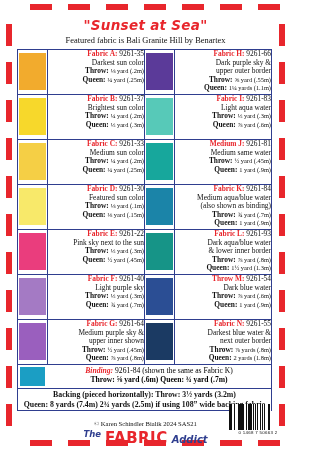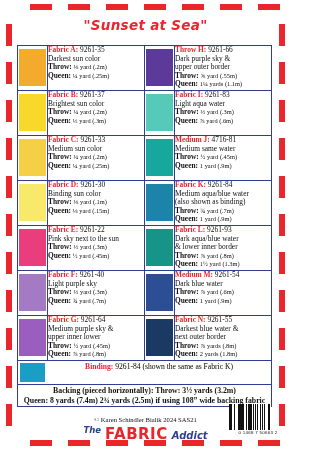--- a/index.html
+++ b/index.html
@@ -11,38 +11,38 @@
   .dash{position:absolute;background:#e8262c;}
 
   .inner{position:absolute;left:17px;top:10px;width:257px;height:430px;}
 
   .title{text-align:center;color:#e8262c;font-family:"DejaVu Sans",sans-serif;
          font-size:13.5px;font-weight:bold;letter-spacing:.3px;margin-top:7px;
          font-style:italic;}
   .sub1{text-align:center;font-size:8.4px;margin-top:3px;color:#111;}
   .sub2{text-align:center;font-size:9px;font-weight:bold;margin-top:1px;color:#111;}
 
-  table.grid{border-collapse:collapse;width:255px;margin-top:12px;table-layout:fixed;}
+  table.grid{border-collapse:collapse;width:255px;margin-top:4px;table-layout:fixed;text-align:right;}
   table.grid td{border:0.6px solid #2f3e8f;padding:0;vertical-align:top;}
   .sw{width:29px;height:44px;}
   .swatch{width:27px;height:37px;margin:3px auto;}
   .cell{padding:1px 2px 0 3px;height:44px;}
   .fl{font-size:7.4px;line-height:8.6px;color:#111;white-space:nowrap;}
   .fl b{color:#e8262c;}
   .fl .k{font-weight:bold;}
   .fl .sm{font-size:6.4px;}
   .code{font-weight:normal;color:#111;}
 
   .binding{border:0.6px solid #2f3e8f;border-top:0;width:255px;box-sizing:border-box;
            display:flex;align-items:flex-start;}
   .binding .bsw{width:29px;padding:2px;box-sizing:border-box;}
   .binding .bsw div{width:25px;height:19px;}
   .binding .btxt{flex:1;padding:1px 0 2px 0;text-align:center;}
   .binding .row1{font-size:7.6px;}
-  .binding .row1 b{color:#e8262c;}
+  .binding .row1 b{color:#e8262c;font-style:italic;}
   .binding .row2{font-size:7.6px;font-weight:bold;}
 
   .backing{border:0.6px solid #2f3e8f;border-top:0;width:255px;box-sizing:border-box;
            padding:1px 2px;}
   .backing div{font-size:7.8px;font-weight:bold;line-height:9.6px;text-align:center;color:#111;}
 
   .copy{text-align:center;font-size:6.6px;margin-top:9px;color:#111;}
 
   .logo{text-align:center;margin-top:2px;height:16px;position:relative;}
   .logo .the{font-family:"DejaVu Sans",sans-serif;font-size:8.5px;font-weight:bold;
@@ -100,38 +100,39 @@
     <div class="dash" style="right:6px;top:214px;width:6px;height:22px;"></div>
     <div class="dash" style="right:6px;top:252px;width:6px;height:22px;"></div>
     <div class="dash" style="right:6px;top:290px;width:6px;height:22px;"></div>
     <div class="dash" style="right:6px;top:328px;width:6px;height:22px;"></div>
     <div class="dash" style="right:6px;top:366px;width:6px;height:22px;"></div>
     <div class="dash" style="right:6px;top:404px;width:6px;height:22px;"></div>
   </div>
 
   <div class="inner">
     <div class="title">"Sunset at Sea"</div>
+    <div class="sub1">Featured fabric is Bali Granite Hill by Benartex</div>
 
     <table class="grid">
       <tbody id="rows">
           <tr>
             <td class="sw">
               <div class="swatch" style="background:#f2ab2d;"></div>
             </td>
             <td class="cell">
               <div class="fl"><b>Fabric A:</b> <span class="code">9261-35</span></div>
               <div class="fl">Darkest sun color</div>
               <div class="fl"><span class="k">Throw:</span> <span class="sm">⅛ yard (.2m)</span></div>
               <div class="fl"><span class="k">Queen:</span> <span class="sm">¼ yard (.25m)</span></div>
             </td>
             <td class="sw">
               <div class="swatch" style="background:#5b3a99;"></div>
             </td>
             <td class="cell">
-              <div class="fl"><b>Throw H:</b> <span class="code">9261-66</span></div>
+              <div class="fl"><b>Fabric H:</b> <span class="code">9261-66</span></div>
               <div class="fl">Dark purple sky &amp;</div>
               <div class="fl">upper outer border</div>
               <div class="fl"><span class="k">Throw:</span> <span class="sm">⅝ yard (.55m)</span></div>
               <div class="fl"><span class="k">Queen:</span> <span class="sm">1¼ yards (1.1m)</span></div>
             </td>
           </tr>
           <tr>
             <td class="sw">
               <div class="swatch" style="background:#f7d82b;"></div>
             </td>
@@ -158,33 +159,33 @@
             <td class="cell">
               <div class="fl"><b>Fabric C:</b> <span class="code">9261-33</span></div>
               <div class="fl">Medium sun color</div>
               <div class="fl"><span class="k">Throw:</span> <span class="sm">¼ yard (.2m)</span></div>
               <div class="fl"><span class="k">Queen:</span> <span class="sm">¼ yard (.25m)</span></div>
             </td>
             <td class="sw">
               <div class="swatch" style="background:#17a79c;"></div>
             </td>
             <td class="cell">
-              <div class="fl"><b>Medium J:</b> <span class="code">4716-81</span></div>
+              <div class="fl"><b>Medium J:</b> <span class="code">9261-81</span></div>
               <div class="fl">Medium same water</div>
               <div class="fl"><span class="k">Throw:</span> <span class="sm">½ yard (.45m)</span></div>
               <div class="fl"><span class="k">Queen:</span> <span class="sm">1 yard (.9m)</span></div>
             </td>
           </tr>
           <tr>
             <td class="sw">
               <div class="swatch" style="background:#f8e96a;"></div>
             </td>
             <td class="cell">
               <div class="fl"><b>Fabric D:</b> <span class="code">9261-30</span></div>
-              <div class="fl">Binding sun color</div>
+              <div class="fl">Featured sun color</div>
               <div class="fl"><span class="k">Throw:</span> <span class="sm">⅛ yard (.1m)</span></div>
               <div class="fl"><span class="k">Queen:</span> <span class="sm">⅛ yard (.15m)</span></div>
             </td>
             <td class="sw">
               <div class="swatch" style="background:#1b84a8;"></div>
             </td>
             <td class="cell">
               <div class="fl"><b>Fabric K:</b> <span class="code">9261-84</span></div>
               <div class="fl">Medium aqua/blue water</div>
               <div class="fl">(also shown as binding)</div>
@@ -220,34 +221,34 @@
             <td class="cell">
               <div class="fl"><b>Fabric F:</b> <span class="code">9261-40</span></div>
               <div class="fl">Light purple sky</div>
               <div class="fl"><span class="k">Throw:</span> <span class="sm">⅓ yard (.3m)</span></div>
               <div class="fl"><span class="k">Queen:</span> <span class="sm">¾ yard (.7m)</span></div>
             </td>
             <td class="sw">
               <div class="swatch" style="background:#2b4e94;"></div>
             </td>
             <td class="cell">
-              <div class="fl"><b>Medium M:</b> <span class="code">9261-54</span></div>
+              <div class="fl"><b>Throw M:</b> <span class="code">9261-54</span></div>
               <div class="fl">Dark blue water</div>
               <div class="fl"><span class="k">Throw:</span> <span class="sm">⅞ yard (.6m)</span></div>
               <div class="fl"><span class="k">Queen:</span> <span class="sm">1 yard (.9m)</span></div>
             </td>
           </tr>
           <tr>
             <td class="sw">
               <div class="swatch" style="background:#9a5fbe;"></div>
             </td>
             <td class="cell">
               <div class="fl"><b>Fabric G:</b> <span class="code">9261-64</span></div>
               <div class="fl">Medium purple sky &amp;</div>
-              <div class="fl">upper inner lower</div>
+              <div class="fl">upper inner shown</div>
               <div class="fl"><span class="k">Throw:</span> <span class="sm">½ yard (.45m)</span></div>
               <div class="fl"><span class="k">Queen:</span> <span class="sm">⅞ yard (.8m)</span></div>
             </td>
             <td class="sw">
               <div class="swatch" style="background:#1b3a63;"></div>
             </td>
             <td class="cell">
               <div class="fl"><b>Fabric N:</b> <span class="code">9261-55</span></div>
               <div class="fl">Darkest blue water &amp;</div>
               <div class="fl">next outer border</div>
@@ -260,20 +261,21 @@
 
     <div class="binding">
       <div class="bsw">
         <div id="bind-sw" style="background: rgb(27, 158, 196);"></div>
       </div>
       <div class="btxt">
         <div class="row1">
           <b>Binding:</b>
           <span>9261-84 (shown the same as Fabric K)</span>
         </div>
+        <div class="row2">Throw: ⅝ yard (.6m)  Queen: ¾ yard (.7m)</div>
       </div>
     </div>
 
     <div class="backing">
       <div>Backing (pieced horizontally): Throw: 3½ yards (3.2m)</div>
       <div>Queen: 8 yards (7.4m)  2¾ yards (2.5m) if using 108” wide backing fabric</div>
     </div>
 
     <div class="copy">© Karen Schindler Bialik 2024 SAS21</div>
 

